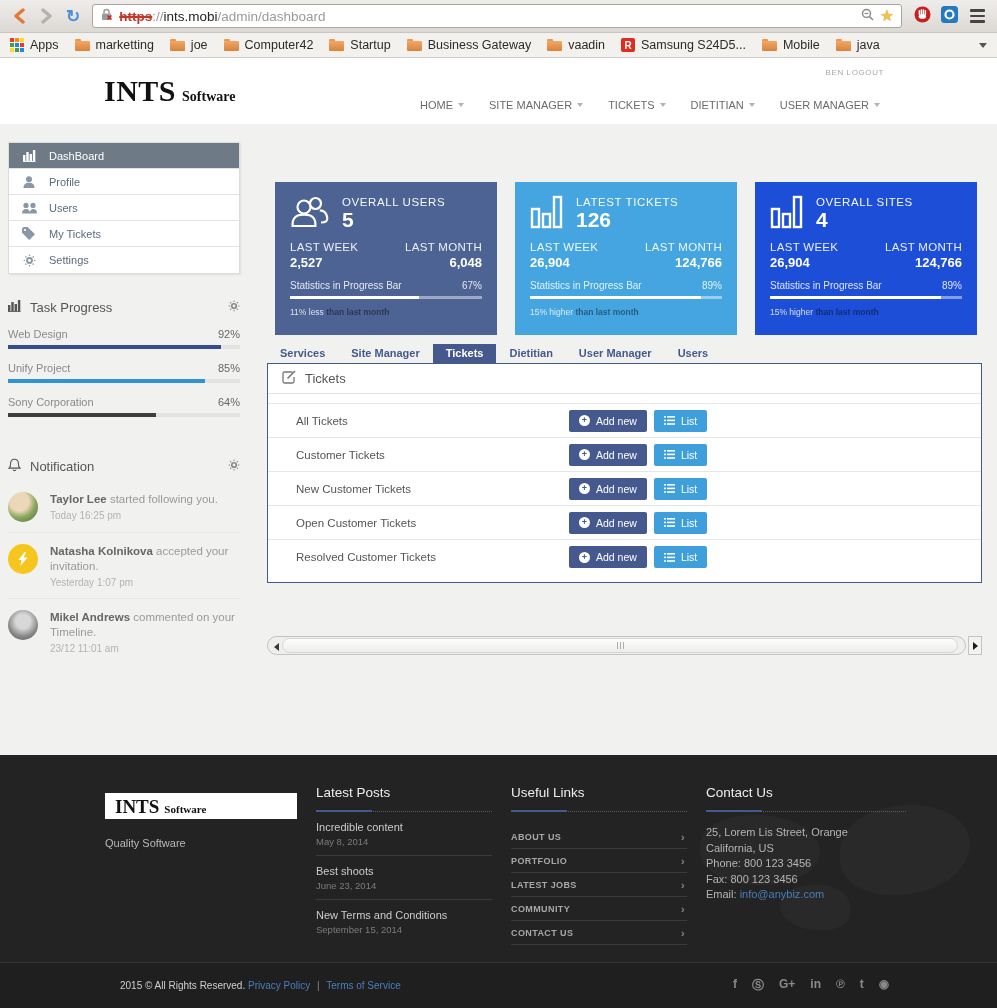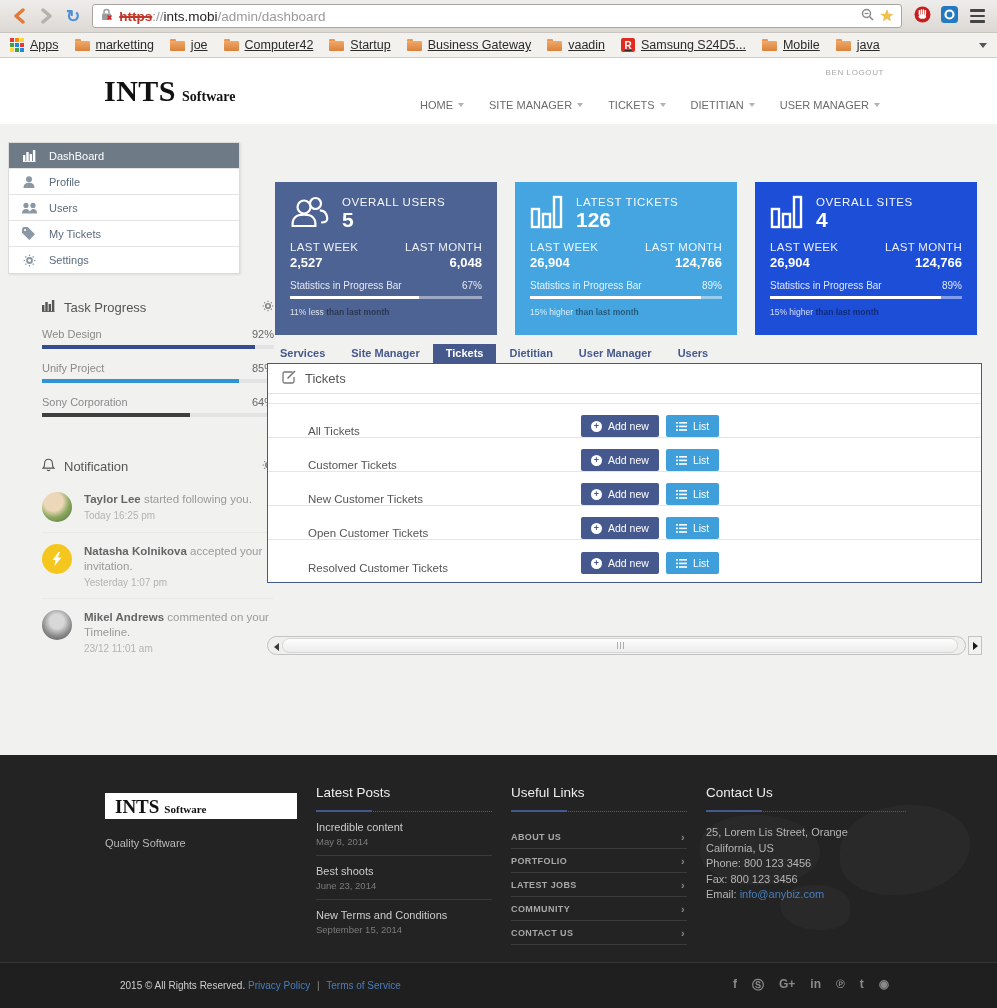--- a/index.html
+++ b/index.html
@@ -17,21 +17,21 @@
   .url-sep { color:#9a9a9a; }
   .url-domain { color:#222; }
   .url-path { color:#9a9a9a; }
   .url-spacer { flex:1; }
   .star-glyph { color:#f0c14b; font-size:16px; line-height:1; cursor:pointer; text-shadow:0 0 1px #c79b2e; }
   .hamburger { display:flex; flex-direction:column; gap:3px; cursor:pointer; padding:2px; }
   .hamburger span { width:15px; height:2.5px; background:#444; border-radius:1px; }
 
   .bookmarksbar { height:25px; background:#f3f1ee; border-bottom:1px solid #cfccc8;
     display:flex; align-items:center; gap:16px; padding:0 10px; font-size:12.5px; color:#2b2b2b; }
-  .bm-item { display:flex; align-items:center; gap:6px; cursor:pointer; white-space:nowrap;text-decoration:underline; }
+  .bm-item { display:flex; align-items:center; gap:6px; cursor:pointer; white-space:nowrap; }
   .apps-grid { display:grid; grid-template-columns:repeat(3,4px); grid-auto-rows:4px; gap:1px; }
   .apps-grid i { display:block; }
   .folder { position:relative; width:15px; height:10px; background:linear-gradient(#f0a868,#d9823b);
     border-radius:1px; margin-top:2px; }
   .folder::before { content:""; position:absolute; top:-2px; left:0; width:6px; height:2px;
     background:#e8984f; border-radius:1px 1px 0 0; }
   .tr-fav { width:14px; height:14px; background:#e02b20; border-radius:2px; color:#fff; font-weight:bold;
     font-size:10px; display:flex; align-items:center; justify-content:center; }
   .bm-spacer { flex:1; }
   .tri-down { width:0; height:0; border-left:4px solid transparent; border-right:4px solid transparent;
@@ -54,21 +54,21 @@
 
   .side-menu { position:absolute; left:8px; top:18px; width:232px; background:#fff;
     border:1px solid #dcdcdc; box-shadow:1px 1px 2px rgba(0,0,0,0.08); }
   .side-item { height:26px; display:flex; align-items:center; border-bottom:1px solid #e3e3e3;
     font-size:11px; color:#5a6b7d; cursor:pointer; background:#fff; }
   .side-item:last-child { border-bottom:none; }
   .side-item .icon-cell { width:40px; display:flex; justify-content:center; color:#8a97a5; }
   .side-item.active { background:#6e7b87; color:#fff; }
   .side-item.active .icon-cell { color:#fff; }
 
-  .widget { position:absolute; left:8px; width:232px;margin-left:34px; }
+  .widget { position:absolute; left:8px; width:232px; }
   .widget-task { top:176px; }
   .widget-notif { top:334px; }
   .w-head { display:flex; align-items:center; gap:9px; font-size:13px; color:#555; }
   .w-head .gear { margin-left:auto; color:#8a8a8a; cursor:pointer; }
   .tp-item { margin-top:13px; }
   .tp-row { display:flex; justify-content:space-between; font-size:11px; color:#8a8a8a; margin-bottom:5px; }
   .tp-pct { color:#666; }
   .tp-track { height:4px; background:#e3e3e3; }
   .tp-fill { height:4px; }
 
@@ -103,21 +103,21 @@
   .tabs { position:absolute; top:220px; left:0; display:flex; }
   .tab { height:19px; line-height:19px; padding:0 13px; font-size:11px; font-weight:bold;
     color:#46598c; cursor:pointer; }
   .tab.active { background:#46598c; color:#fff; }
 
   .panel { position:absolute; top:239px; left:0; width:715px; height:220px; background:#fff;
     border:1px solid #46598c; }
   .p-head { height:30px; display:flex; align-items:center; gap:9px; padding-left:14px;
     border-bottom:1px solid #e3e3e3; font-size:13px; color:#555; }
   .p-rows { margin-top:9px; border-top:1px solid #e6e6e6; }
-  .p-row { height:34px; display:flex; align-items:flex-end; border-bottom:1px solid #e6e6e6;padding-left:12px; }
+  .p-row { height:34px; display:flex; align-items:center; border-bottom:1px solid #e6e6e6; }
   .p-row:last-child { border-bottom:none; }
   .p-label { margin-left:28px; width:273px; font-size:11.5px; color:#555; }
   .btn { height:22px; display:inline-flex; align-items:center; gap:6px; padding:0 10px;
     border-radius:2px; color:#fff; font-size:10.5px; cursor:pointer; border:none; }
   .btn-add { background:#46598e; }
   .btn-list { background:#3f9fdb; margin-left:7px; }
   .plus-badge { width:11px; height:11px; border-radius:50%; background:#fff; color:#46598e;
     font-weight:bold; font-size:9px; line-height:11px; text-align:center; display:inline-block; }
 
   .hscroll { position:absolute; top:512px; left:0; width:715px; height:19px; }

